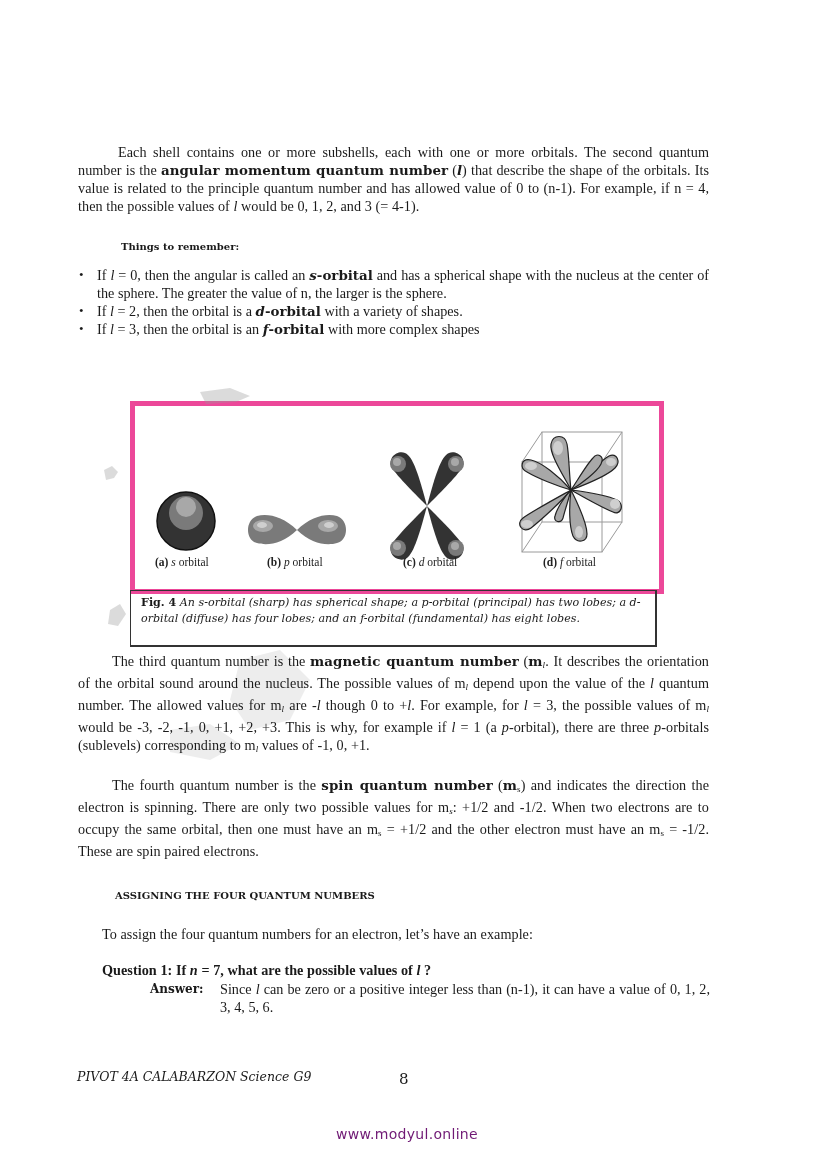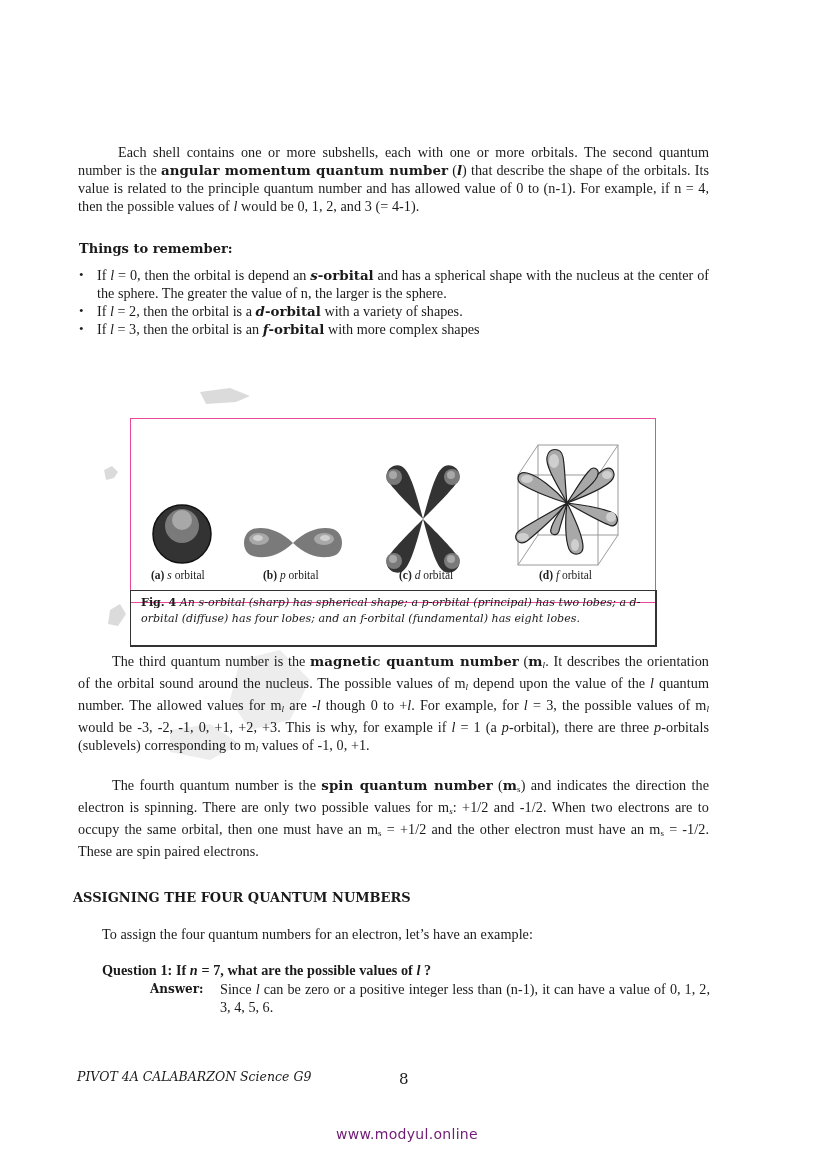--- a/index.html
+++ b/index.html
@@ -14,35 +14,36 @@
       font-size: 14.2px; line-height: 18px; text-align: justify;
       font-family: "Liberation Serif", "DejaVu Serif", serif;
       letter-spacing: 0.05px;
     }
     .para .indent { display: inline-block; width: 40px; }
     .bold { font-weight: bold; font-family: "DejaVu Serif", serif; font-size: 13.4px; }
     .it { font-style: italic; }
     .sub { font-size: 9px; vertical-align: -2px; }
     .heading {
       position: absolute; font-family: "DejaVu Serif", serif; font-weight: bold;
-      font-size: 13px;
+      font-size: 10px;
+      margin-left: 42px;
     }
     ul.bullets {
       position: absolute; left: 78px; top: 266px; width: 631px; margin: 0; padding: 0;
       list-style: none;
       font-family: "Liberation Serif", "DejaVu Serif", serif; font-size: 14.2px; line-height: 18px;
       text-align: justify;
     }
     ul.bullets li { position: relative; padding-left: 19px; }
     ul.bullets li::before {
       content: "•"; position: absolute; left: 1px; top: 0; font-size: 13px;
     }
     .figure-box {
-      position: absolute; left: 130px; top: 418px; width: 524px; height: 183px;
-      border: 1px solid #ec4899; background: #fff;
+      position: absolute; left: 130px; top: 401px; width: 524px; height: 183px;
+      border: 5px solid #ec4899; background: #fff;
     }
     .figure-box svg { position: absolute; left: 0; top: 0; }
     .orb-label {
       position: absolute; top: 150px; font-family: "Liberation Serif", serif; font-size: 11.5px;
       color: #222;
     }
     .orb-label b { font-family: "Liberation Serif", serif; }
     .caption-box {
       position: absolute; left: 130px; top: 590px; width: 514px; height: 38px;
       border: 1px solid #333; border-right: 2px solid #333; border-bottom: 2px solid #333;
@@ -75,21 +76,21 @@
 
 <div class="page">
 
   <div class="para" style="top:143px;">
     <span class="indent"></span><span>Each shell contains one or more subshells, each with one or more orbitals. The second quantum number is the </span><span class="bold">angular momentum quantum number</span><span> (</span><span class="bold it">l</span><span>) that describe the shape of the orbitals. Its value is related to the principle quantum number and has allowed value of 0 to (n-1). For example, if n = 4, then the possible values of </span><span class="it">l</span><span> would be 0, 1, 2, and 3 (= 4-1).</span>
   </div>
 
   <div class="heading" style="left:79px; top:241px;">Things to remember:</div>
 
   <ul class="bullets">
-    <li><span>If </span><span class="it">l</span><span> = 0, then the orbital is depend an </span><span class="bold it">s</span><span class="bold">-orbital</span><span> and has a spherical shape with the nucleus at the center of the sphere. The greater the value of n, the larger is the sphere.</span></li>
+    <li><span>If </span><span class="it">l</span><span> = 0, then the angular is called an </span><span class="bold it">s</span><span class="bold">-orbital</span><span> and has a spherical shape with the nucleus at the center of the sphere. The greater the value of n, the larger is the sphere.</span></li>
     <li><span>If </span><span class="it">l</span><span> = 2, then the orbital is a </span><span class="bold it">d</span><span class="bold">-orbital</span><span> with a variety of shapes.</span></li>
     <li><span>If </span><span class="it">l</span><span> = 3, then the orbital is an </span><span class="bold it">f</span><span class="bold">-orbital</span><span> with more complex shapes</span></li>
   </ul>
 
   <div class="figure-box">
     <svg width="524" height="183" viewBox="0 0 524 183">
       <defs>
         <radialGradient id="sphereGrad" cx="0.45" cy="0.35" r="0.6">
           <stop offset="0" stop-color="#cfcfcf"></stop>
           <stop offset="0.25" stop-color="#a8a8a8"></stop>

